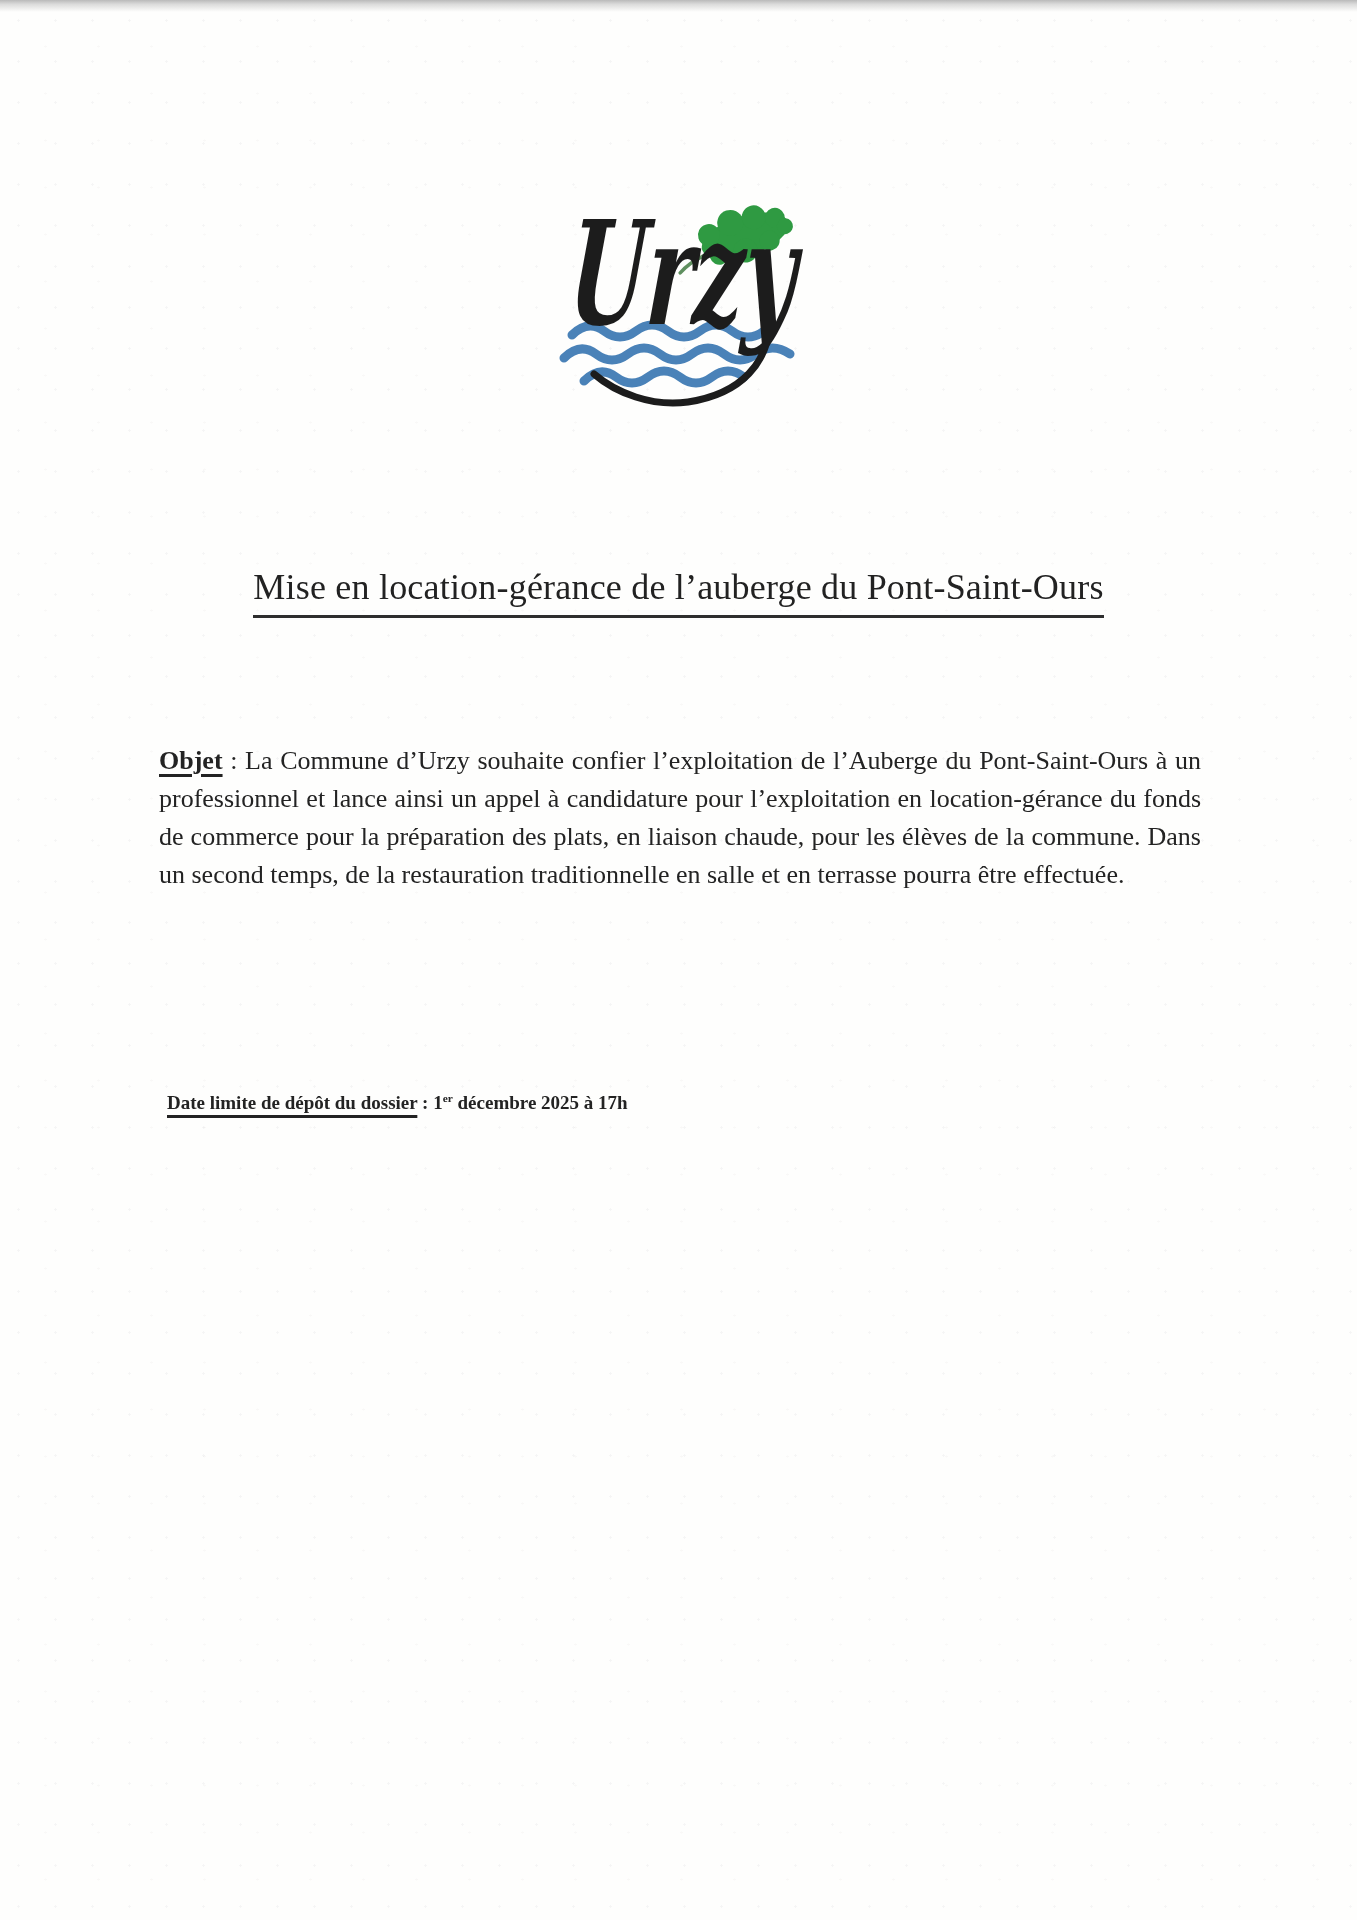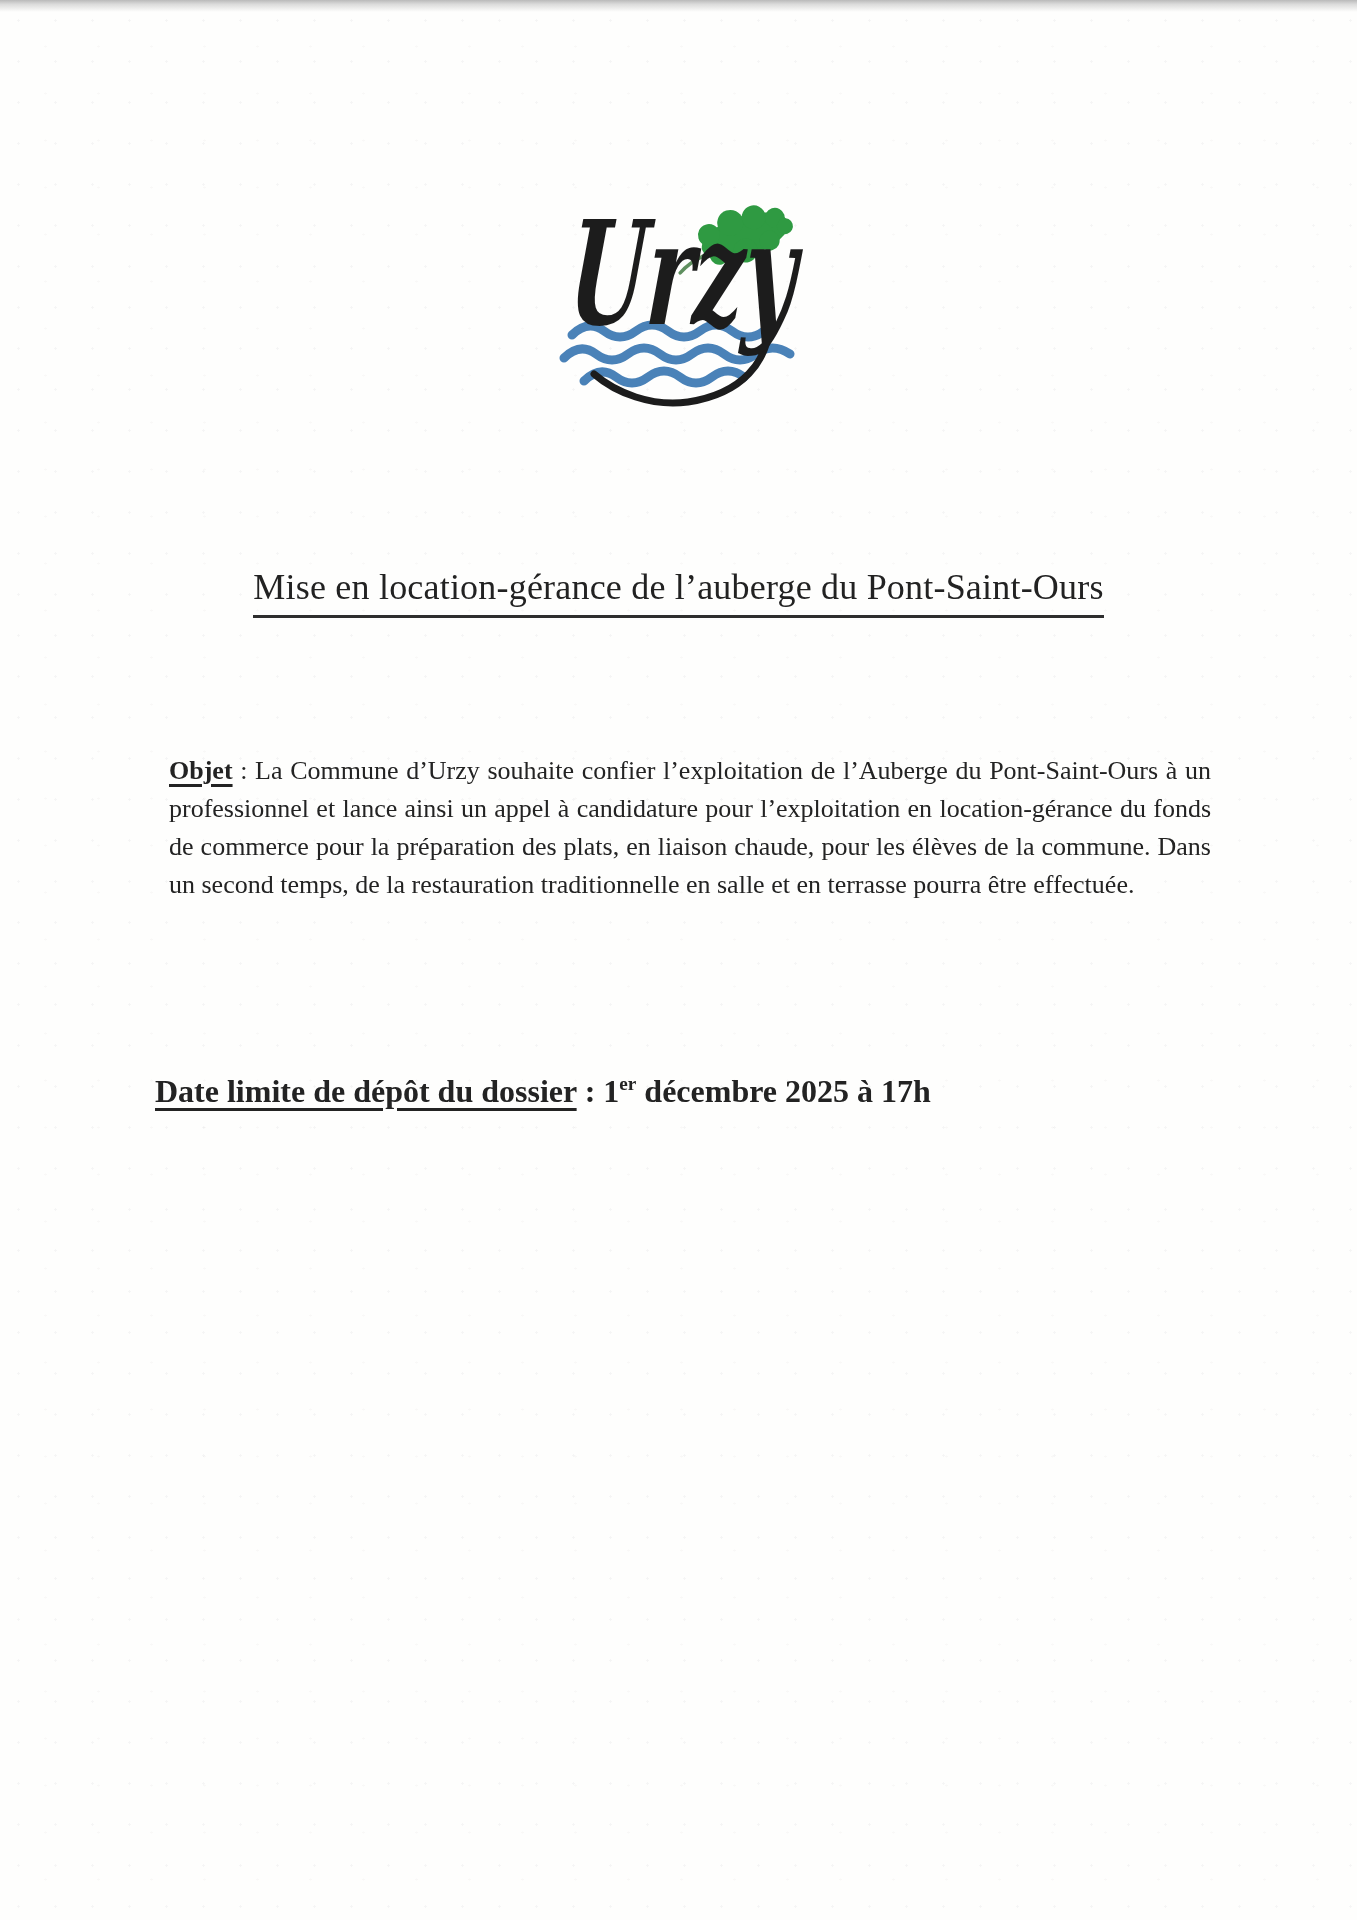--- a/index.html
+++ b/index.html
@@ -40,35 +40,35 @@
     margin:0;text-align:center;
     font-size:36px;font-weight:400;color:#222;
     letter-spacing:.2px;
   }
   .doc-title .title-underline{
     border-bottom:3px solid #2e2e2e;
     padding-bottom:8px;
   }
   .objet{
     position:absolute;left:153px;top:736px;width:1042px;
-    margin:16px;
+    margin:6px;
     font-size:26px;line-height:38px;
     text-align:justify;
     color:#232323;
   }
   .objet-label{
     font-weight:bold;
     text-decoration:underline;
     text-decoration-thickness:2.5px;
     text-underline-offset:5px;
   }
   .deadline{
     position:absolute;left:155px;top:1072px;width:1100px;
-    margin:0;
-    font-size:32px;font-weight:bold;color:#232323;
+    margin:12px;
+    font-size:19px;font-weight:bold;color:#232323;
     line-height:38px;
   }
   .deadline-label{
     text-decoration:underline;
     text-decoration-thickness:3px;
     text-underline-offset:6px;
   }
   .deadline sup{
     font-size:60%;
     vertical-align:super;

